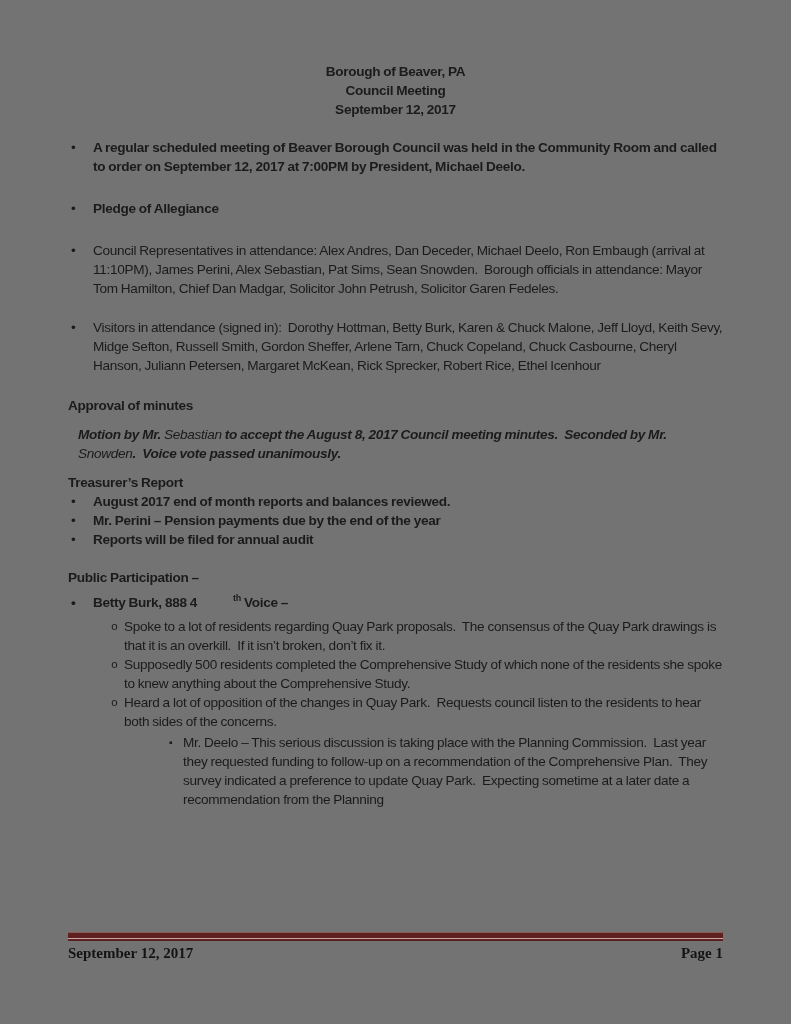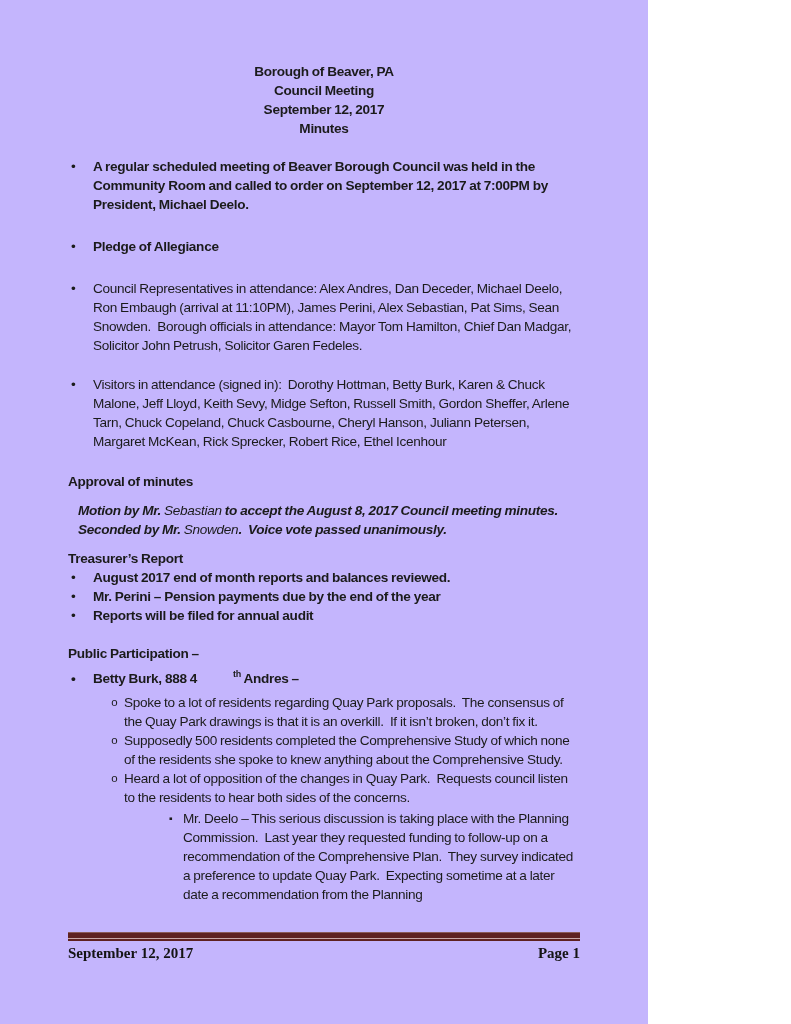--- a/index.html
+++ b/index.html
@@ -1,20 +1,20 @@
 <!DOCTYPE html>
 <html><head>
 <meta charset="utf-8">
 <style>
   html, body { margin: 0; padding: 0; background: #ffffff; }
   .page {
     position: relative;
-    width: 648px;
+    width: 791px;
     height: 1024px;
-    background: #c4b5fd;
+    background: #737373;
     overflow: hidden;
     font-family: "Liberation Sans", "DejaVu Sans", sans-serif;
     font-size: 13.6px;
     line-height: 19px;
     color: #1b1b1b;
     letter-spacing: -0.3px;
     word-spacing: -0.4px;
   }
   .content { position: absolute; left: 68px; right: 68px; top: 62px; }
   .title-block { text-align: center; font-weight: bold; }
@@ -60,21 +60,20 @@
 </head>
 <body>
 
 <div class="page">
   <div class="content">
 
     <div class="title-block">
       <div>Borough of Beaver, PA</div>
       <div>Council Meeting</div>
       <div>September 12, 2017</div>
-      <div>Minutes</div>
     </div>
 
     <div class="li l1 mt-call">
       <span class="marker">•</span>
       <span class="t b">A regular scheduled meeting of Beaver Borough Council was held in the Community Room and called to order on September 12, 2017 at 7:00PM by President, Michael Deelo.</span>
     </div>
 
     <div class="li l1 mt-pledge">
       <span class="marker">•</span>
       <span class="t b">Pledge of Allegiance</span>
@@ -112,21 +111,21 @@
     </div>
 
     <div class="section mt-review">
     </div>
 
     <div class="section mt-pp">
       <div class="h">Public Participation –</div>
 
       <div class="li l1 b mt-betty">
         <span class="marker">•</span>
-        <span class="t"><span>Betty Burk, 888 4</span><sup>th</sup><span> Andres –</span></span>
+        <span class="t"><span>Betty Burk, 888 4</span><sup>th</sup><span> Voice –</span></span>
       </div>
 
       <div class="li l2 mt-sub">
         <span class="marker">o</span>
         <span class="t">Spoke to a lot of residents regarding Quay Park proposals.  The consensus of the Quay Park drawings is that it is an overkill.  If it isn’t broken, don’t fix it.</span>
       </div>
       <div class="li l2">
         <span class="marker">o</span>
         <span class="t">Supposedly 500 residents completed the Comprehensive Study of which none of the residents she spoke to knew anything about the Comprehensive Study.</span>
       </div>

